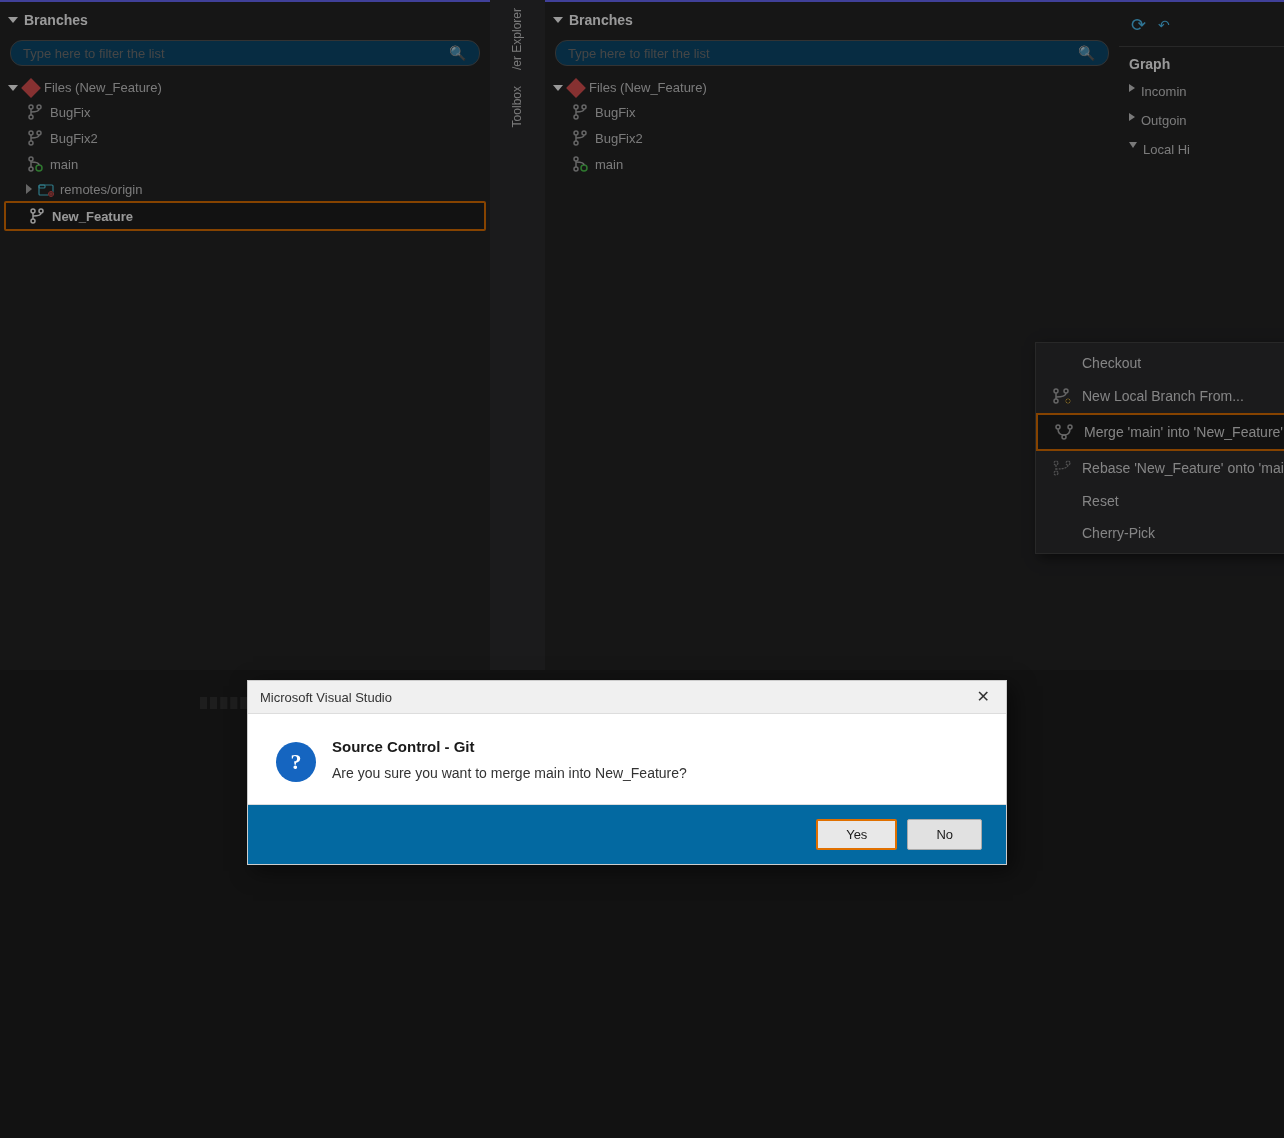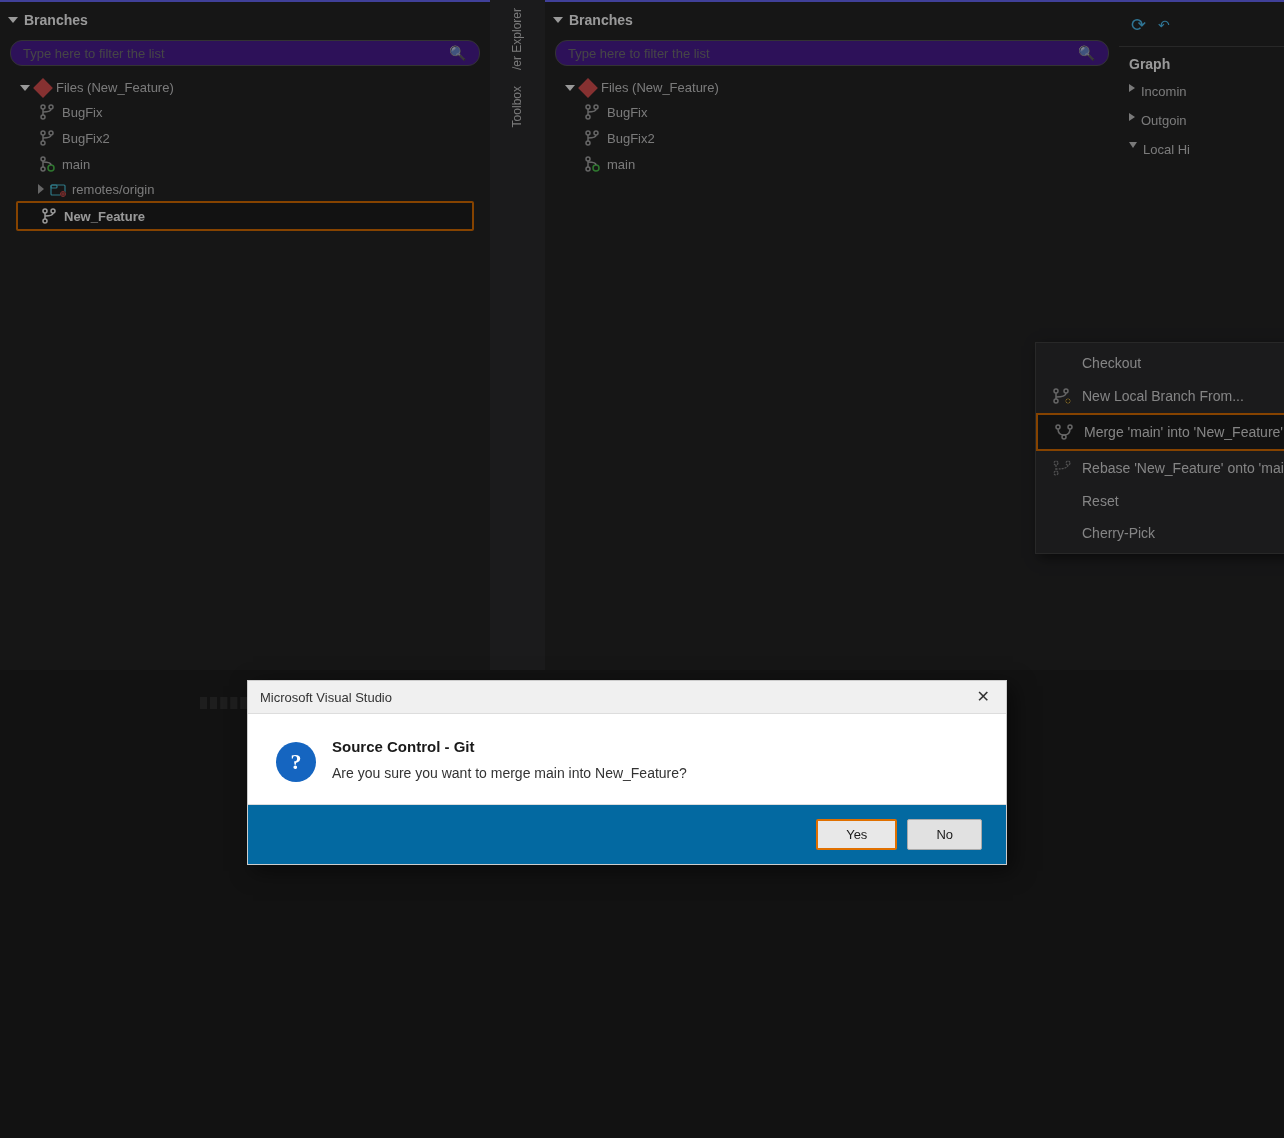--- a/index.html
+++ b/index.html
@@ -91,21 +91,21 @@
       height: 0;
       border-top: 6px solid #fff;
       border-left: 5px solid transparent;
       border-right: 5px solid transparent;
       display: inline-block;
     }
 
     
     .filter-input-wrapper {
       margin: 4px 10px 10px 10px;
-      background: #4c1d95;
+      background: #0c4a6e;
       border: 1px solid #555;
       border-radius: 12px;
       display: flex;
       align-items: center;
       padding: 4px 12px;
       gap: 6px;
     }
     .filter-input {
       background: transparent;
       border: none;
@@ -115,21 +115,21 @@
       flex: 1;
       cursor: text;
     }
     .search-icon-unicode {
       color: #aaa;
       font-size: 14px;
     }
 
     
     .tree-section {
-      padding: 0 16px;
+      padding: 0 4px;
     }
 
     .tree-item {
       display: flex;
       align-items: center;
       gap: 6px;
       padding: 4px 8px;
       color: #ccc;
       font-size: 13px;
       cursor: pointer;

